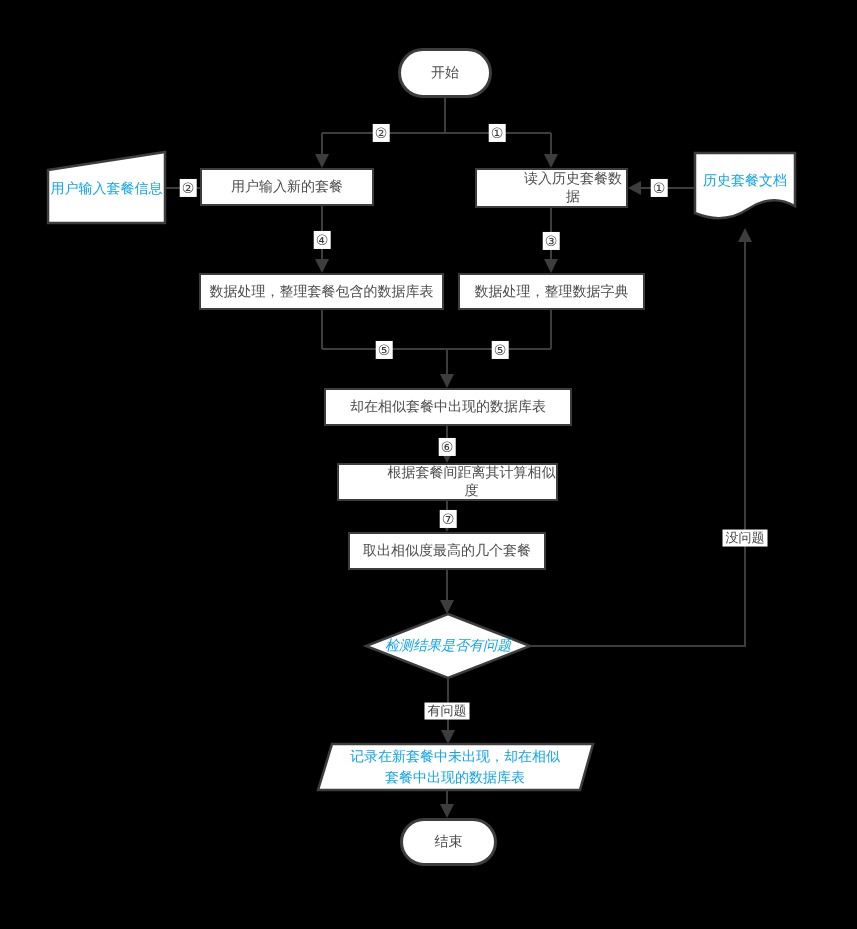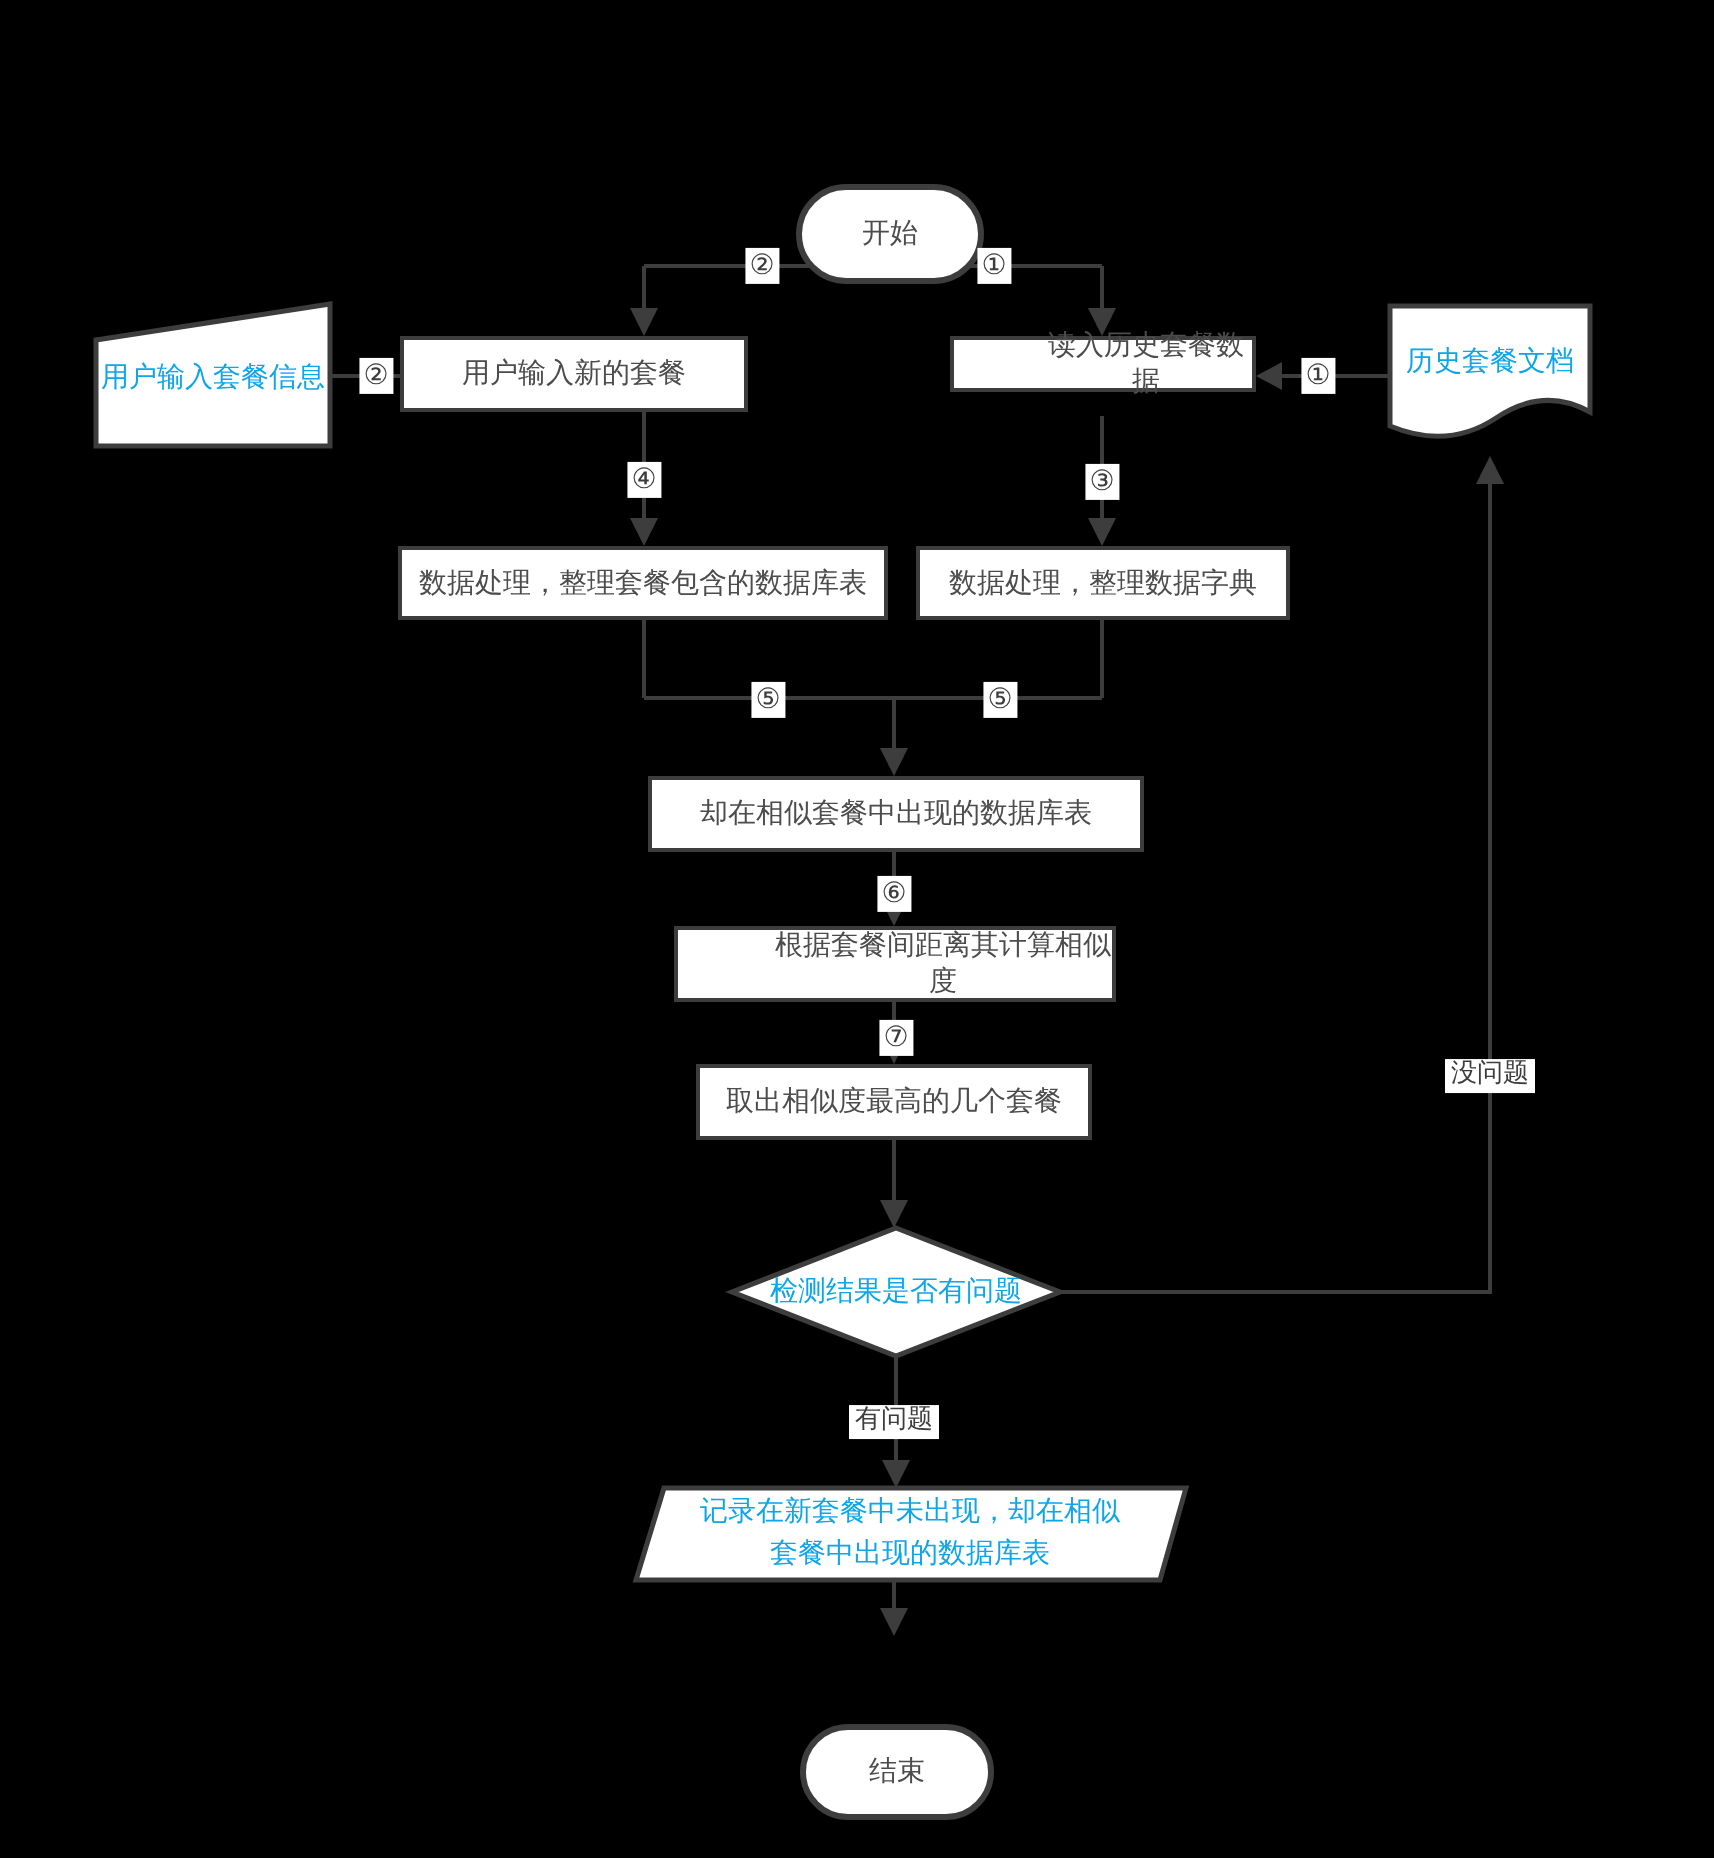--- a/index.html
+++ b/index.html
@@ -6,21 +6,21 @@
   .canvas{
     position:relative;width:857px;height:929px;background:#000000;
     font-family:"DejaVu Sans",sans-serif;overflow:hidden;
   }
   .canvas svg{position:absolute;left:0;top:0;}
   .node{
     position:absolute;box-sizing:border-box;background:#ffffff;
     border:2px solid #3d3d3d;color:#4c4c4c;font-size:14px;
     display:flex;align-items:center;justify-content:center;text-align:center;
   }
-  .stadium{border-radius:26px;border-width:3px;margin-top:44px;}
+  .stadium{border-radius:26px;border-width:3px;}
   .overlay{
     position:absolute;display:flex;align-items:center;justify-content:center;
     text-align:center;color:#0ea5e9;font-size:14px;background:transparent;
   }
   .chip{
     position:absolute;transform:translate(-50%,-50%);
     background:#ffffff;color:#3d3d3d;font-size:14px;line-height:1.15;
     padding:1px 2px;white-space:nowrap;
   }
   .chip.word{font-size:13px;padding:1px 3px;}
@@ -81,21 +81,21 @@
   <div class="node stadium" style="left:398px;top:48px;width:94px;height:50px;">
     <span>开始</span>
   </div>
   <div class="node stadium" style="left:400px;top:818px;width:97px;height:48px;">
     <span>结束</span>
   </div>
 
   <div class="node" style="left:200px;top:168px;width:174px;height:38px;">
     <span>用户输入新的套餐</span>
   </div>
-  <div class="node" style="left:475px;top:168px;width:153px;height:28px;padding-left:43px;">
+  <div class="node" style="left:475px;top:168px;width:153px;height:40px;padding-left:43px;">
     <span>读入历史套餐数据</span>
   </div>
   <div class="node" style="left:199px;top:273px;width:245px;height:37px;">
     <span>数据处理，整理套餐包含的数据库表</span>
   </div>
   <div class="node" style="left:458px;top:273px;width:187px;height:37px;">
     <span>数据处理，整理数据字典</span>
   </div>
   <div class="node" style="left:324px;top:388px;width:248px;height:38px;">
     <span>却在相似套餐中出现的数据库表</span>
@@ -106,21 +106,21 @@
   <div class="node" style="left:348px;top:532px;width:198px;height:38px;">
     <span>取出相似度最高的几个套餐</span>
   </div>
 
   <div class="overlay" style="left:48px;top:158px;width:117px;height:62px;">
     <span>用户输入套餐信息</span>
   </div>
   <div class="overlay" style="left:695px;top:156px;width:100px;height:50px;">
     <span>历史套餐文档</span>
   </div>
-  <div class="overlay" style="left:366px;top:616px;width:164px;height:60px;">
+  <div class="overlay" style="left:366px;top:616px;width:164px;height:60px;font-style:italic;">
     <span>检测结果是否有问题</span>
   </div>
   <div class="overlay wrap2" style="left:350px;top:746px;width:210px;height:42px;">
     <span>记录在新套餐中未出现，却在相似套餐中出现的数据库表</span>
   </div>
 
   <div class="chip" style="left:381px;top:133px;">②</div>
   <div class="chip" style="left:497px;top:133px;">①</div>
   <div class="chip" style="left:188px;top:188px;">②</div>
   <div class="chip" style="left:659px;top:188px;">①</div>

